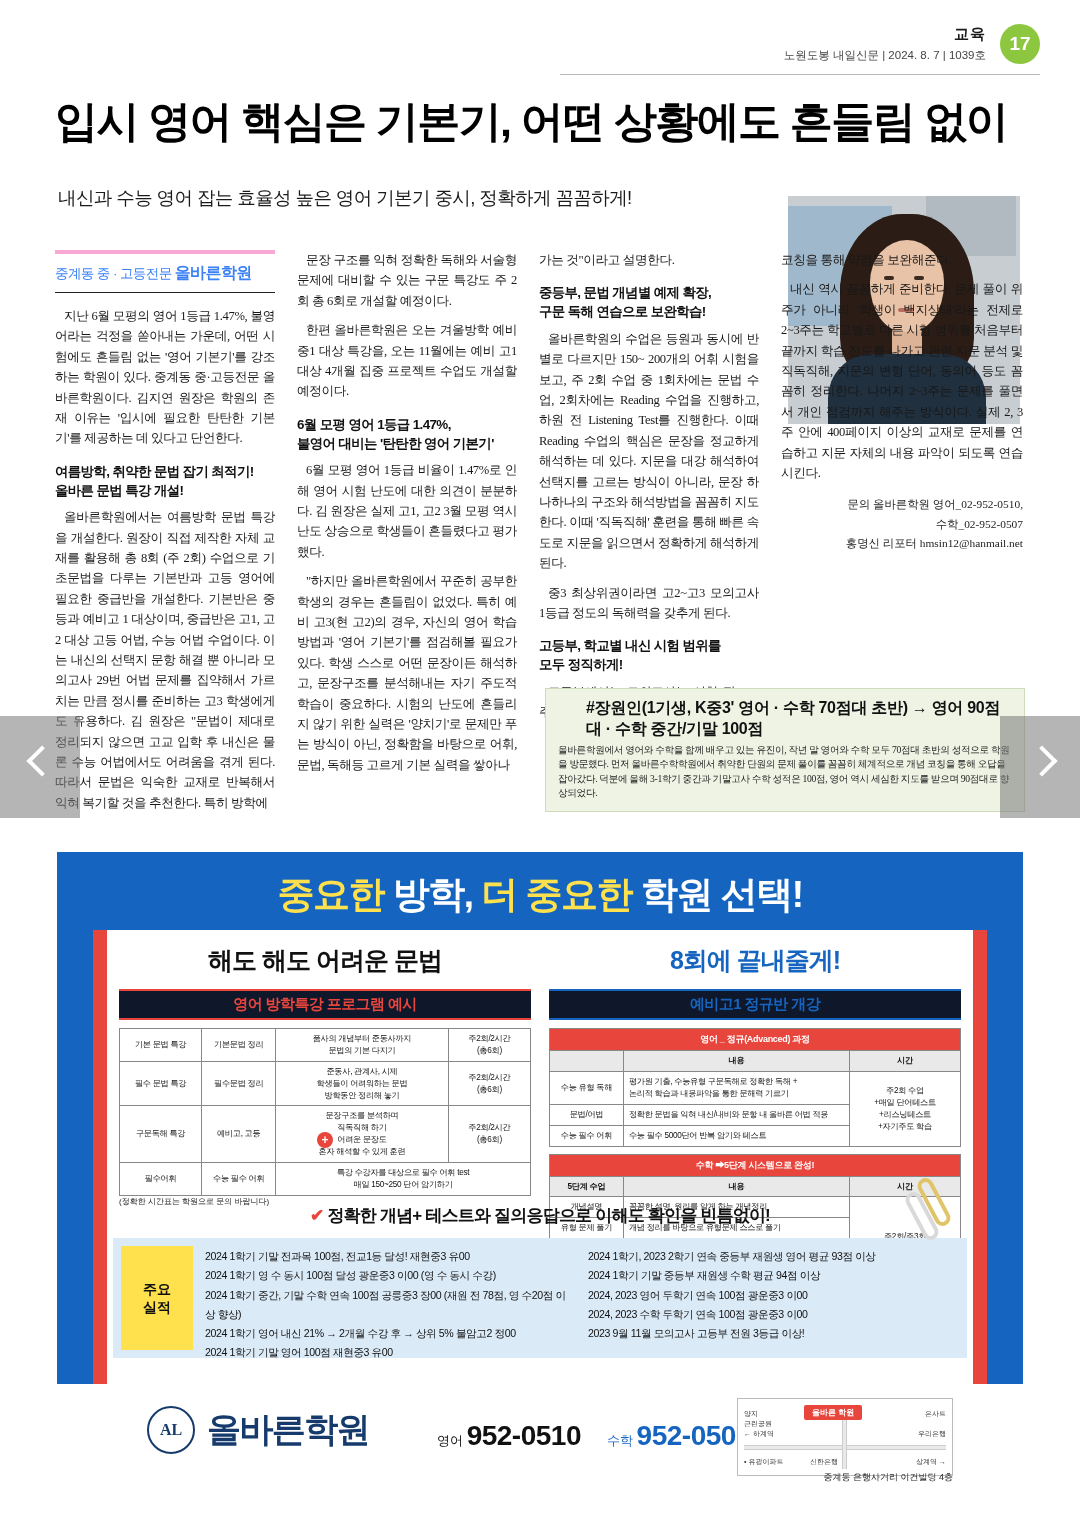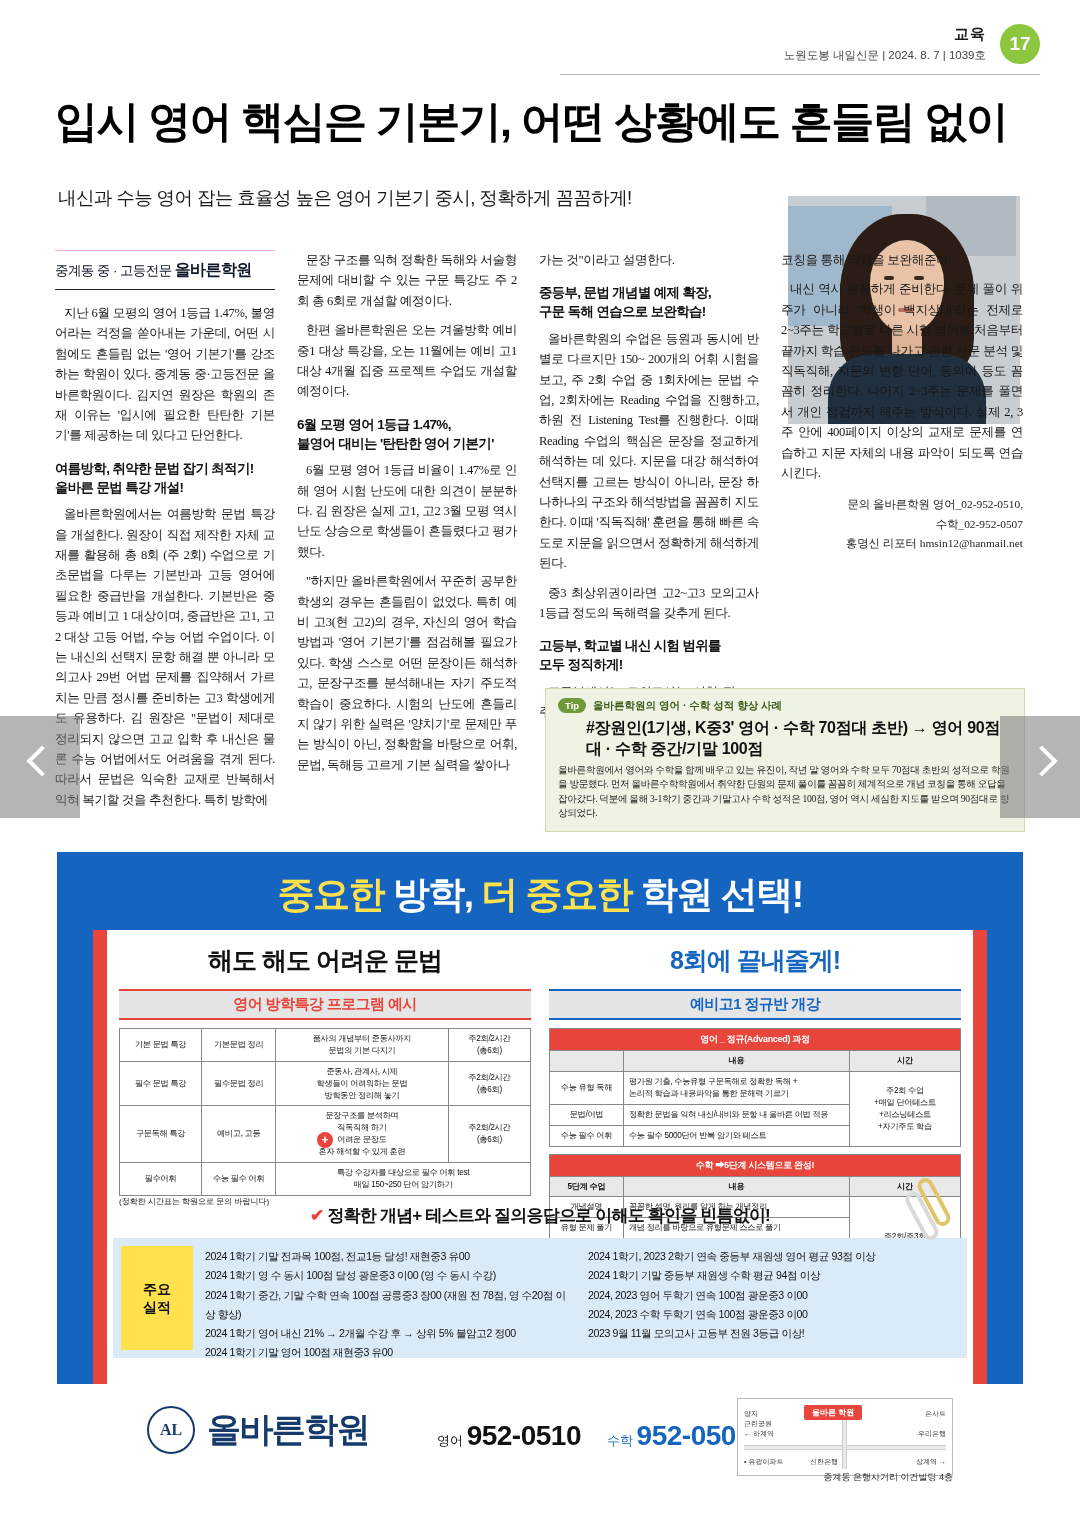--- a/index.html
+++ b/index.html
@@ -97,24 +97,24 @@
     position: absolute; left: 104px; top: 134px; width: 30px; height: 30px; background: #dcb396;
   }
 
   
   .article { position: absolute; top: 250px; left: 55px; width: 970px; }
   .cols { display: flex; gap: 0; }
   .col { width: 242px; padding-right: 22px; }
   .col:last-child { padding-right: 0; }
 
   .academy-name {
-    border-top: 1px solid #f9a8d4; border-bottom: 1px solid #222;
+    border-top: 4px solid #f9a8d4; border-bottom: 1px solid #222;
     padding: 9px 0 8px 0; margin-bottom: 13px;
     font-family: "Liberation Sans", sans-serif;
-    font-size: 13.5px; letter-spacing: -0.6px; color: #0f172a;
+    font-size: 13.5px; letter-spacing: -0.6px; color: #3b82f6;
   }
   .academy-name b { font-size: 16px; font-weight: bold; }
 
   p.body-text {
     font-size: 12.6px; line-height: 1.62; color: #181818;
     margin: 0 0 9px 0; text-align: justify; letter-spacing: -0.35px;
     text-indent: 9px;
   }
   p.no-indent { text-indent: 0; }
 
@@ -186,21 +186,21 @@
   .ad-right-stripe { position: absolute; top: 78px; right: 36px; width: 14px; bottom: 108px; background: #e8453c; }
 
   .ad-cols { position: absolute; top: 92px; left: 62px; right: 62px; display: flex; gap: 18px; }
   .ad-col { flex: 1; }
   .ad-col-title {
     text-align: center; font-family: "Liberation Sans", sans-serif;
     font-size: 25px; font-weight: bold; color: #111; letter-spacing: -1px; margin-bottom: 12px;
   }
   .ad-col-title.blue { color: #1565c0; }
   .band {
-    background: #e5e5e5; border-top: 2px solid #e8453c; border-bottom: 2px solid #e8453c;
+    background: #0f172a; border-top: 2px solid #e8453c; border-bottom: 2px solid #e8453c;
     text-align: center; font-family: "Liberation Sans", sans-serif;
     font-size: 15px; font-weight: bold; color: #e8453c; padding: 4px 0; margin-bottom: 8px;
     letter-spacing: -0.6px;
   }
   .band.blue { border-color: #1565c0; color: #1565c0; }
 
   table.adtbl {
     width: 100%; border-collapse: collapse;
     font-family: "Liberation Sans", sans-serif; font-size: 8.2px; color: #111;
   }
@@ -362,24 +362,20 @@
       <p class="body-text">내신 역시 꼼꼼하게 준비한다. 문제 풀이 위주가 아니라 '학생이 백지상태'라는 전제로 2~3주는 학교별로 다른 시험 범위를 처음부터 끝까지 학습 진도를 나가고 관련 지문 분석 및 직독직해, 지문의 변형 단어, 동의어 등도 꼼꼼히 정리한다. 나머지 2~3주는 문제를 풀면서 개인 점검까지 해주는 방식이다. 실제 2, 3주 안에 400페이지 이상의 교재로 문제를 연습하고 지문 자체의 내용 파악이 되도록 연습시킨다.</p>
       <div class="byline" style="white-space:pre-line">문의 올바른학원 영어_02-952-0510,
 수학_02-952-0507
 홍명신 리포터 hmsin12@hanmail.net</div>
     </div>
 
   </div>
 </div>
 
 <div class="tipbox">
-  <div class="tip-head">
-    <span class="tip-badge">Tip</span>
-    <span class="tip-title">올바른학원의 영어 · 수학 성적 향상 사례</span>
-  </div>
   <div class="tip-line1">#장원인(1기생, K중3' 영어 · 수학 70점대 초반) → 영어 90점대 · 수학 중간/기말 100점</div>
   <div class="tip-body">올바른학원에서 영어와 수학을 함께 배우고 있는 유진이, 작년 말 영어와 수학 모두 70점대 초반의 성적으로 학원을 방문했다. 먼저 올바른수학학원에서 취약한 단원의 문제 풀이를 꼼꼼히 체계적으로 개념 코칭을 통해 오답을 잡아갔다. 덕분에 올해 3-1학기 중간과 기말고사 수학 성적은 100점, 영어 역시 세심한 지도를 받으며 90점대로 향상되었다.</div>
 </div>
 
 <div class="overlay-left">
   <div class="chev"></div>
 </div>
 <div class="overlay-right">
   <div class="chev right"></div>
 </div>

